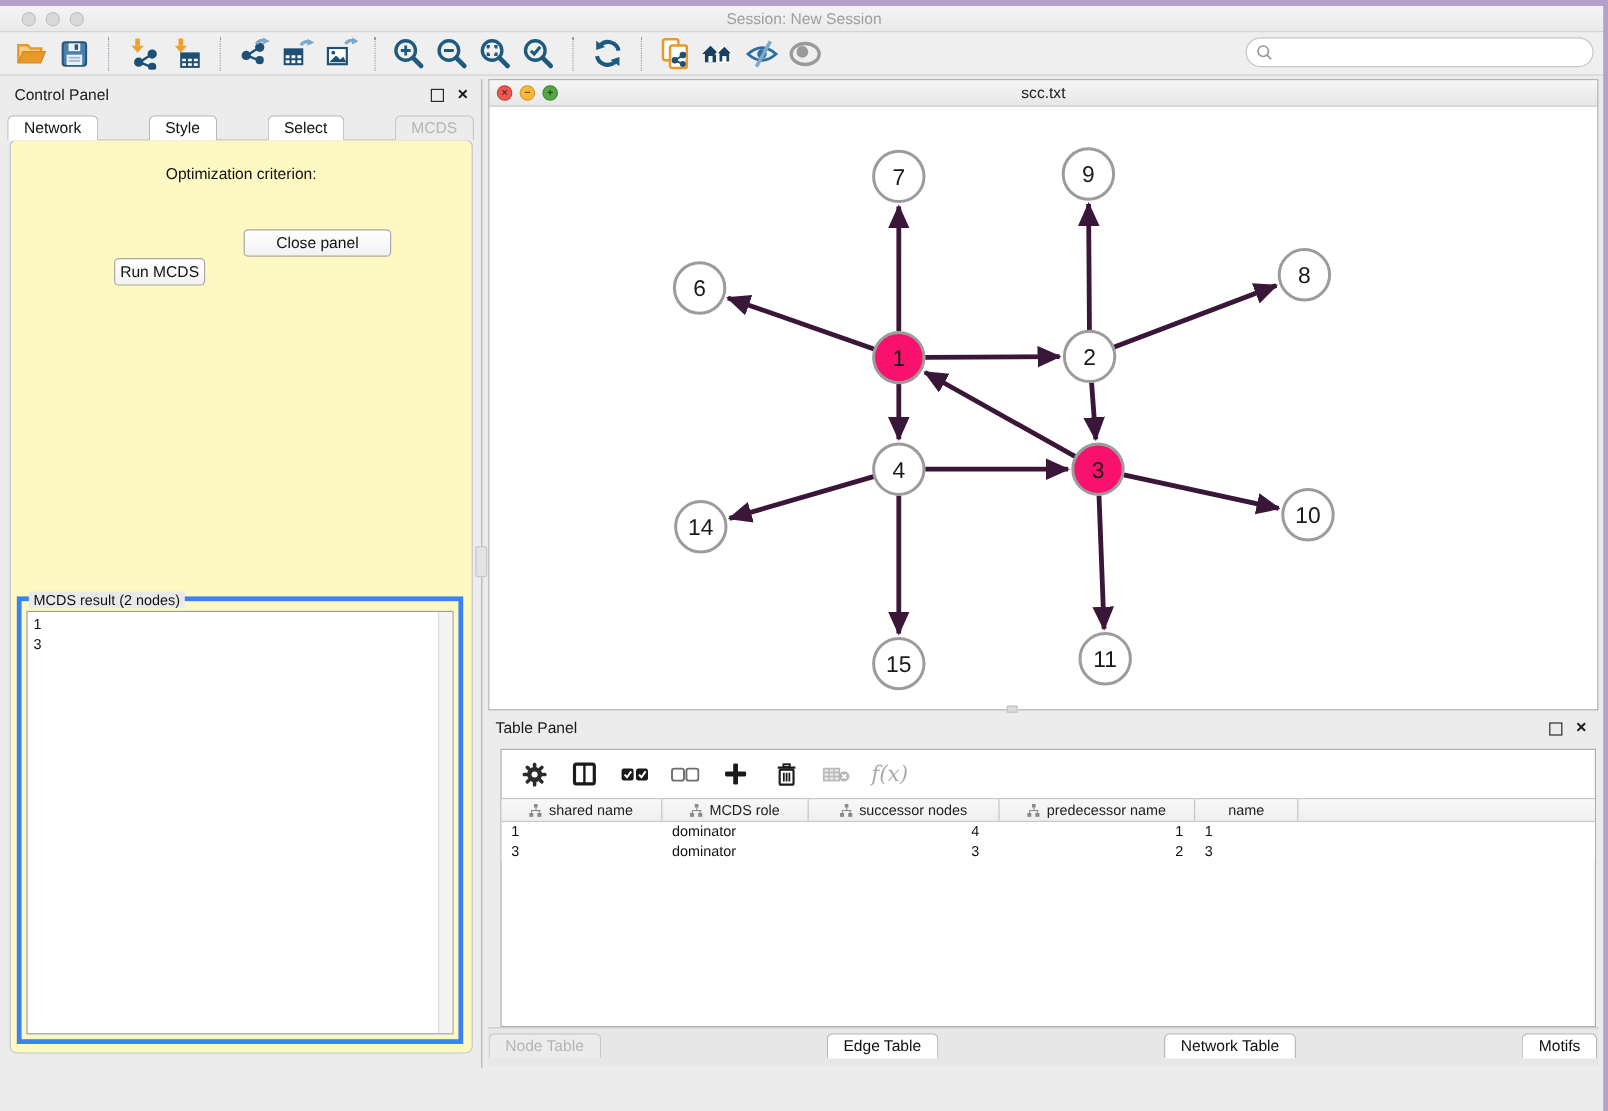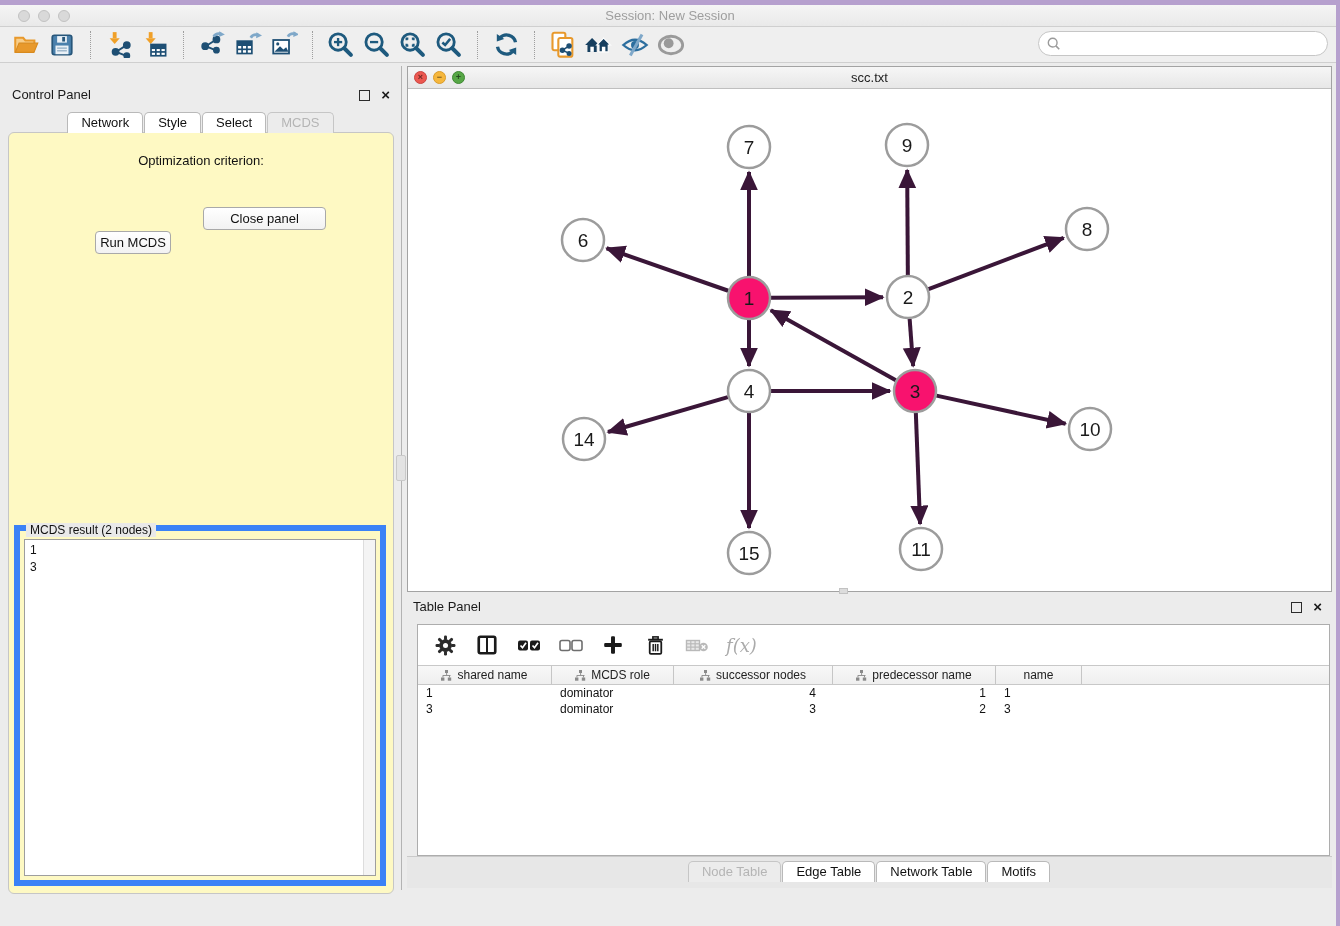--- a/index.html
+++ b/index.html
@@ -19,48 +19,48 @@
   
   .toolbar { position:absolute; left:0; top:27px; width:1340px; height:36px;
     background:#EFEFEF; border-bottom:1px solid #CFCFCF; display:flex; align-items:center; padding-left:8px; }
   .tb-icon { width:36px; height:32px; display:flex; align-items:center; justify-content:center; }
   .tb-sep { width:1px; height:28px; border-left:1px dotted #9E9E9E; margin:0 10px; }
   .tb-search { position:absolute; right:12px; top:4px; width:290px; height:25px; background:#fff;
     border:1px solid #C6C6C6; border-radius:13px; display:flex; align-items:center; padding-left:8px; }
   .tb-search input { border:none; outline:none; flex:1; font-size:12px; background:transparent; margin-left:5px; }
 
   
-  .control-panel { position:absolute; left:6px; top:84px; width:390px; height:812px; }
+  .control-panel { position:absolute; left:6px; top:68px; width:390px; height:812px; }
   .panel-header { position:relative; height:24px; }
   .panel-title { position:absolute; left:6px; top:3px; font-size:13px; color:#1A1A1A; }
   .panel-float { position:absolute; top:6px; width:11px; height:11px; border:1.6px solid #2b2b2b; background:transparent; }
   .panel-close { position:absolute; top:0px; font-size:15px; font-weight:900; color:#1a1a1a; line-height:22px; }
   .cp-float { right:26px; } .cp-close { right:6px; }
 
-  .tabs-row { position:absolute; left:0; width:100%; display:flex; justify-content:center; z-index:3; }
+  .tabs-row { position:absolute; left:0; width:100%; display:flex; justify-content:space-between; z-index:3; }
   .cp-tabs { top:28px; }
   .tab { height:21px; line-height:19px; padding:0 13px; font-size:13px; background:#FFFFFF;
     border:1px solid #B9B9B9; border-bottom:none; border-radius:5px 5px 0 0; margin-right:1px; color:#111; }
   .tab.active { background:#ECECEC; color:#B5B5B5; border-color:#C6C6C6; }
 
   .cp-content { position:absolute; left:2px; right:2px; top:48px; bottom:2px; background:#fef9c3;
     border:1px solid #C6C6C6; border-radius:6px; }
   .opt-label { position:absolute; left:0; right:0; top:20px; text-align:center; font-size:13px; color:#111; }
   .dropdown { position:absolute; left:37px; top:42px; width:308px; height:23px; background:#fff;
     border:1px solid #ABABAB; border-radius:4px; display:flex; align-items:center; padding:0 8px 0 12px; font-size:13px; }
   .dropdown .dd-text { flex:1; }
   .dd-stepper { display:flex; flex-direction:column; gap:2px; align-items:center; }
   .dd-stepper .up { width:0; height:0; border-left:4px solid transparent; border-right:4px solid transparent; border-bottom:5px solid #555; }
   .dd-stepper .down { width:0; height:0; border-left:4px solid transparent; border-right:4px solid transparent; border-top:5px solid #555; }
   .btn { position:absolute; top:74px; height:23px; background:linear-gradient(#FFFFFF,#F2F2F2);
     border:1px solid #A9A9A9; border-radius:4px; font-size:13px; color:#111; text-align:center; line-height:21px; }
   .btn-run { left:86px; width:76px;margin-top:24px; }
   .btn-close { left:194px; width:123px; }
 
-  .result-group { position:absolute; left:5px; right:7px; top:380px; bottom:7px; border:6px solid #3b82f6;margin-top:12px; }
+  .result-group { position:absolute; left:5px; right:7px; top:380px; bottom:7px; border:4px solid #3b82f6; }
   .result-legend { position:absolute; left:6px; top:-8px; background:#E9E9E9; padding:0 4px; font-size:12px; color:#111; }
   .result-list { position:absolute; left:4px; right:4px; top:8px; bottom:4px; background:#fff;
     border:1px solid #9E9E9E; font-size:12px; color:#111; padding:2px 0 0 5px; overflow:hidden; }
   .result-line { line-height:17px; }
   .result-scroll { position:absolute; right:0; top:0; bottom:0; width:12px; background:#F4F4F4; border-left:1px solid #DDD; }
 
   
   .v-split { position:absolute; left:401px; top:66px; width:1px; height:824px; background:#B3B3B3; }
   .v-split-handle { position:absolute; left:396px; top:455px; width:10px; height:26px; background:#E3E3E3;
     border:1px solid #C9C9C9; border-radius:2px; }

